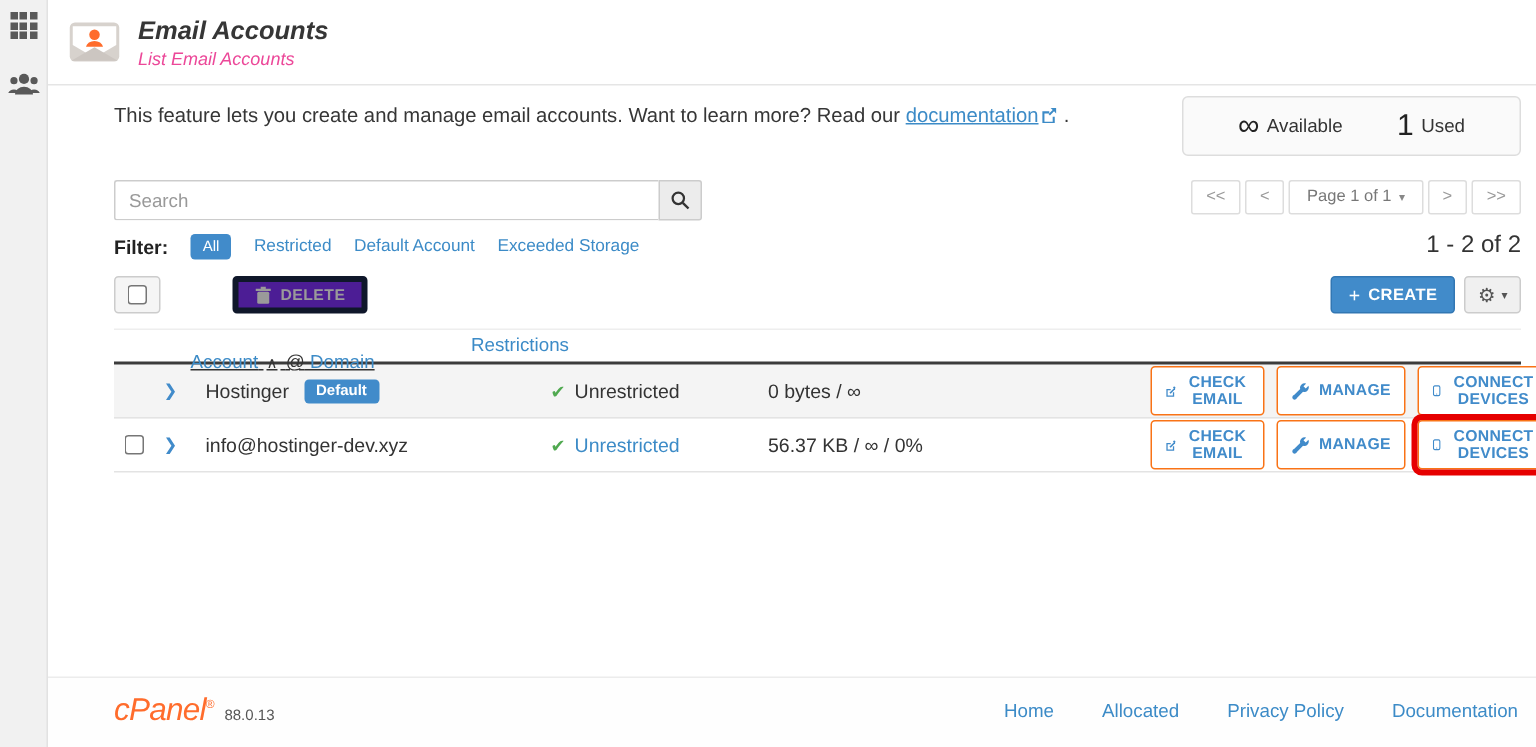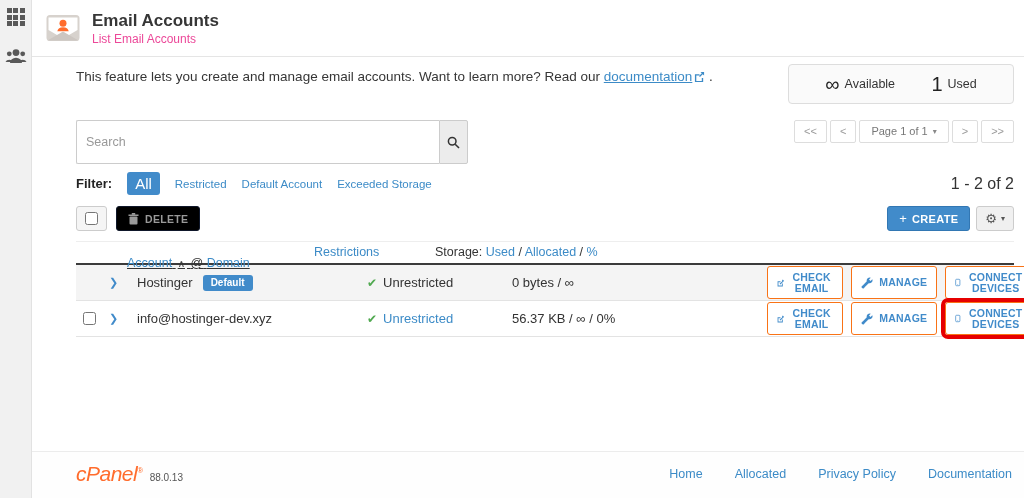--- a/index.html
+++ b/index.html
@@ -18,42 +18,42 @@
   }
   .grid-icon { display: grid; grid-template-columns: repeat(3,5px); grid-template-rows: repeat(3,5px); gap: 1.5px; cursor: pointer; }
   .grid-icon i { background: #595959; }
   .rail svg { cursor: pointer; }
 
   
   .main { flex: 1; display: flex; flex-direction: column; position: relative; min-width: 0; }
 
   .page-header {
     display: flex; align-items: center; gap: 12px;
-    padding: 9px 10px 9px 14px; border-bottom: 1px solid #e5e5e5; height: 57px;
+    padding: 9px 10px 9px 14px; border-bottom: 1px solid #e5e5e5; height: 57px; font-style: italic;
   }
   .page-header h1 { font-size: 17px; font-weight: 600; color: #363636; line-height: 1.25; }
   .page-header .subtitle { font-size: 12px; color: #ec4899; }
 
   .content { flex: 1; padding: 10px 10px 0 44px; position: relative; }
 
   .intro { font-size: 13.5px; color: #363636; padding-top: 2px; max-width: 720px; }
   .intro a { color: #3c8bc7; text-decoration: underline; }
   .ext-icon { display: inline-block; vertical-align: -1px; margin-left: 2px; }
 
   .usage-box {
     position: absolute; top: 7px; right: 10px; width: 226px; height: 40px;
     background: #fafafa; border: 1px solid #ddd; border-radius: 4px;
     display: flex; align-items: center; justify-content: space-evenly;
   }
   .usage-half { display: flex; align-items: center; gap: 5px; }
   .usage-half .big { font-size: 20px; color: #222; line-height: 1; }
   .usage-half .lbl { font-size: 12.5px; color: #333; }
 
   .search-row { margin-top: 36px; display: flex; justify-content: space-between; align-items: flex-start; }
-  .search-group { display: flex; width: 392px; height: 44px; justify-content: center; }
+  .search-group { display: flex; width: 392px; height: 27px; justify-content: center; }
   .search-group input {
     flex: 1; border: 1px solid #ccc; border-right: none; border-radius: 2px 0 0 2px;
     padding: 0 9px; font-size: 12.5px; color: #333; outline: none;
     font-family: "Liberation Sans", sans-serif;
   }
   .search-group input::placeholder { color: #999; }
   .search-btn {
     width: 29px; border: 1px solid #ccc; background: #ececec; border-radius: 0 2px 2px 0;
     display: flex; align-items: center; justify-content: center; cursor: pointer;
   }
@@ -64,38 +64,39 @@
     padding: 5px 9px; border-radius: 2px; cursor: pointer; line-height: 1;
     display: inline-flex; align-items: center; gap: 5px; font-family: inherit;
   }
   .pager .page-btn { color: #777; padding: 5px 11px; }
   .pager .caret { font-size: 8px; color: #888; }
 
   .filter-range-row { margin-top: 8px; display: flex; justify-content: space-between; align-items: center; }
   .filter-left { display: flex; align-items: center; gap: 15px; }
   .filter-label { font-weight: bold; font-size: 13px; color: #222; }
   .chip {
-    background: #418bca; color: #fff; font-size: 15px; padding: 3px 8px;
+    background: #418bca; color: #fff; font-size: 10px; padding: 3px 8px;
     border-radius: 3px; cursor: pointer; text-decoration: none;
   }
   .flink { color: #3c8bc7; font-size: 11.5px; text-decoration: none; cursor: pointer; }
   .range-text { font-size: 16px; color: #333; }
 
   .toolbar { margin-top: 11px; display: flex; justify-content: space-between; align-items: center; }
   .toolbar-left { display: flex; gap: 9px; }
   .check-wrap {
     width: 31px; height: 25px; background: #f5f5f5; border: 1px solid #ccc; border-radius: 3px;
     display: flex; align-items: center; justify-content: center; cursor: pointer;
   }
   .check-wrap input { width: 13px; height: 13px; }
   .btn-default {
-    height: 25px; background: #000000; border: 1px solid #0f172a; border-radius: 3px;
+    height: 25px; background: #4c1d95; border: 4px solid #0f172a; border-radius: 3px;
     color: #9a9a9a; font-size: 10.5px; font-weight: 600; letter-spacing: .3px;
     display: inline-flex; align-items: center; gap: 6px; padding: 0 11px; cursor: pointer;
     font-family: inherit;
+    margin-left: 39px;
   }
   .toolbar-right { display: flex; gap: 6px; }
   .btn-primary {
     height: 25px; background: #418bca; border: 1px solid #3277b3; border-radius: 3px;
     color: #fff; font-size: 11px; font-weight: 600; letter-spacing: .3px;
     display: inline-flex; align-items: center; gap: 5px; padding: 0 11px; cursor: pointer;
     font-family: inherit;
   }
   .btn-primary .plus { font-size: 13px; font-weight: 400; }
   .btn-gear {
@@ -280,24 +281,20 @@
         <div class="thead">
           <div class="th-account">
             <a>Account</a>
             <span class="sort-glyph dark">∧</span>
             <span class="dark">@</span>
             <a>Domain</a>
           </div>
           <div class="th-restrictions">
             <a>Restrictions</a>
           </div>
-          <div class="th-storage">
-            <span>Storage:</span>
-            <a>Used</a><span class="dark"> / </span><a>Allocated</a><span class="dark"> / </span><a>%</a>
-          </div>
         </div>
 
         <div class="trow odd">
           <div class="cell-exp">
             <span class="cb-spacer"></span>
             <span class="chev">❯</span>
           </div>
           <div class="cell-account">
             <span>Hostinger</span>
             <span class="badge">Default</span>

